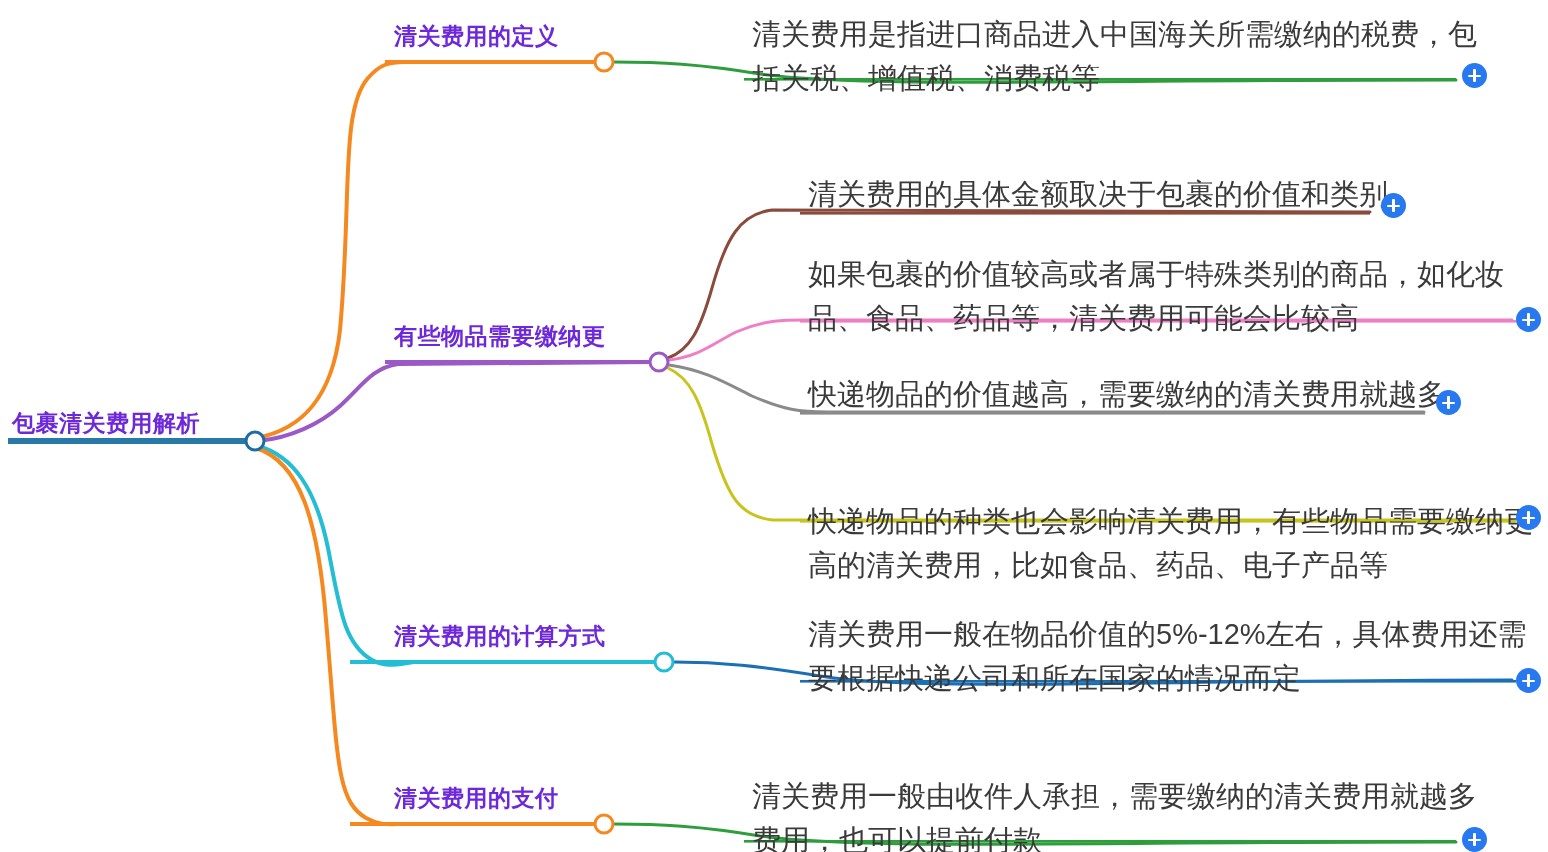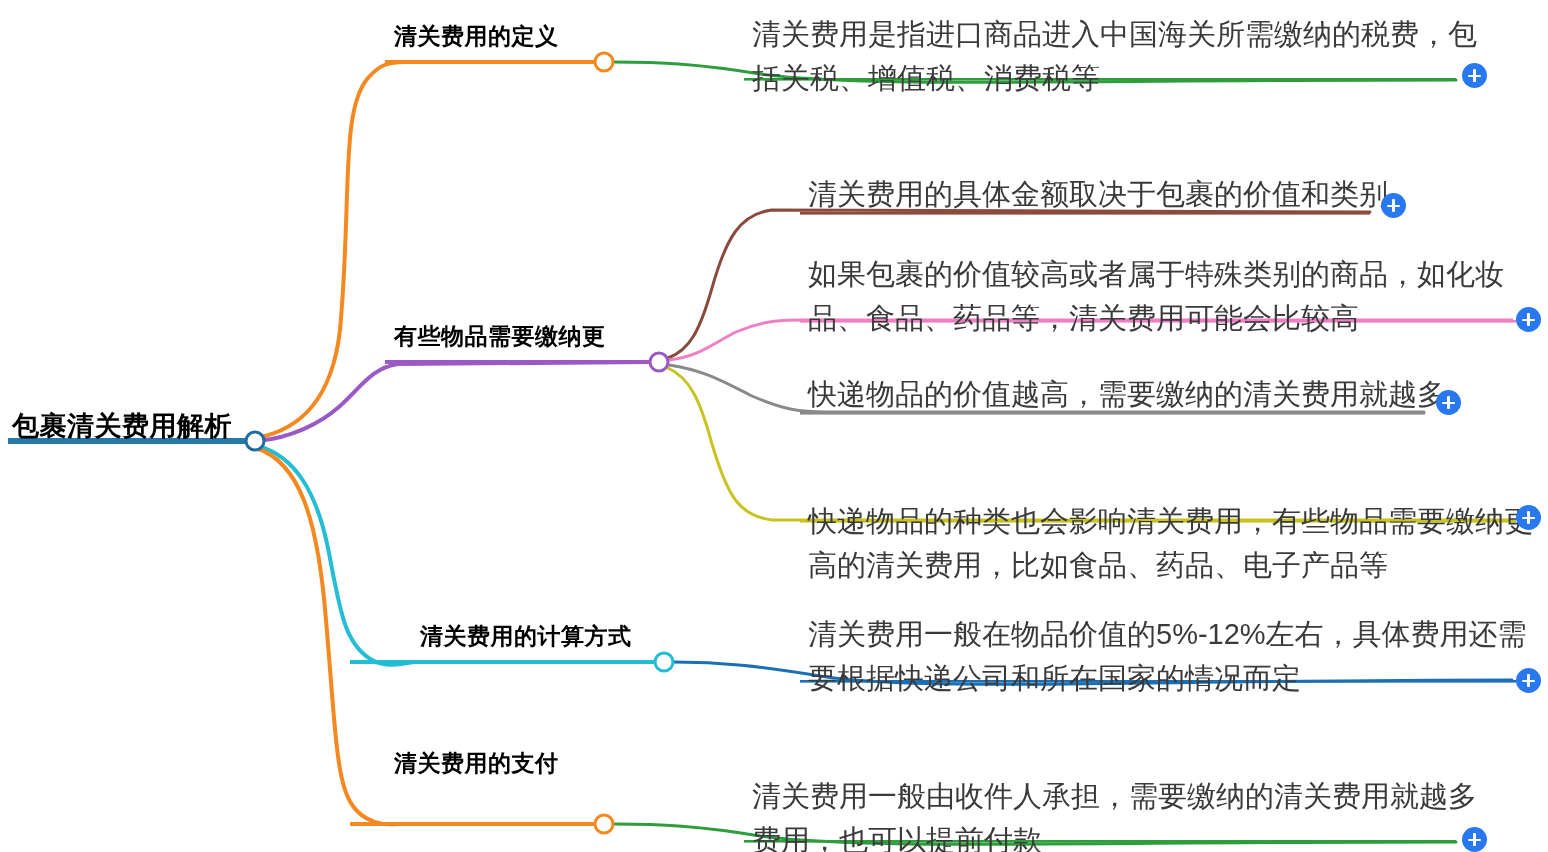--- a/index.html
+++ b/index.html
@@ -19,26 +19,26 @@
   }
   #wires {
     position: absolute;
     left: 0;
     top: 0;
     width: 1548px;
     height: 852px;
   }
   .node-label {
     position: absolute;
-    color: #000000;
+    color: #6d28d9;
     white-space: nowrap;
     line-height: 1.28;
   }
   .root-label {
-    font-size: 27px;
+    font-size: 23px;
     font-weight: bold;
     letter-spacing: 0.5px;
   }
   .branch-label {
     font-size: 23px;
     font-weight: bold;
     letter-spacing: 0.5px;
   }
   .leaf-label {
     position: absolute;
@@ -120,22 +120,22 @@
       <div class="leaf-label" style="left: 808px; top: 172px;">清关费用的具体金额取决于包裹的价值和类别</div>
       <div class="plus-btn" title="+" style="left: 1381px; top: 193px;"></div>
       <div class="leaf-label" style="left: 808px; top: 252px;">如果包裹的价值较高或者属于特殊类别的商品，如化妆
 品、食品、药品等，清关费用可能会比较高</div>
       <div class="plus-btn" title="+" style="left: 1516px; top: 307px;"></div>
       <div class="leaf-label" style="left: 808px; top: 372px;">快递物品的价值越高，需要缴纳的清关费用就越多</div>
       <div class="plus-btn" title="+" style="left: 1436px; top: 390px;"></div>
       <div class="leaf-label" style="left: 808px; top: 452px; margin-top: 47px;">快递物品的种类也会影响清关费用，有些物品需要缴纳更
 高的清关费用，比如食品、药品、电子产品等</div>
       <div class="plus-btn" title="+" style="left: 1516px; top: 505px;"></div>
-      <div class="node-label branch-label" style="left: 394px; top: 622px; margin-left: 26px;">清关费用的计算方式</div>
+      <div class="node-label branch-label" style="left: 394px; top: 622px;">清关费用的计算方式</div>
       <div class="leaf-label" style="left: 808px; top: 612px;">清关费用一般在物品价值的5%-12%左右，具体费用还需
 要根据快递公司和所在国家的情况而定</div>
       <div class="plus-btn" title="+" style="left: 1516px; top: 668px;"></div>
-      <div class="node-label branch-label" style="left: 394px; top: 749px;">清关费用的支付</div>
+      <div class="node-label branch-label" style="left: 394px; top: 784px;">清关费用的支付</div>
       <div class="leaf-label" style="left: 752px; top: 774px;">清关费用一般由收件人承担，需要缴纳的清关费用就越多
 费用，也可以提前付款</div>
       <div class="plus-btn" title="+" style="left: 1462px; top: 827px;"></div>
     </div>
 </div>
 
 </body></html>

